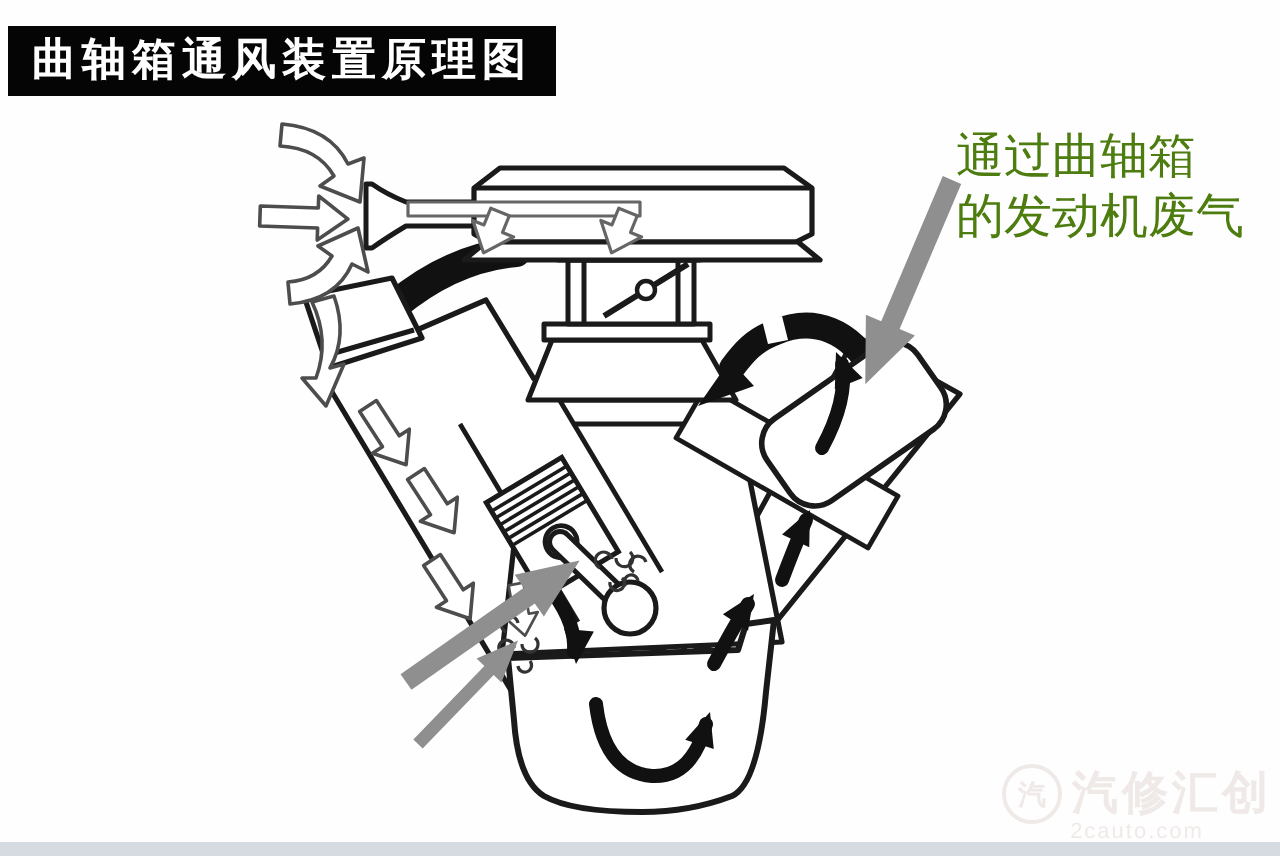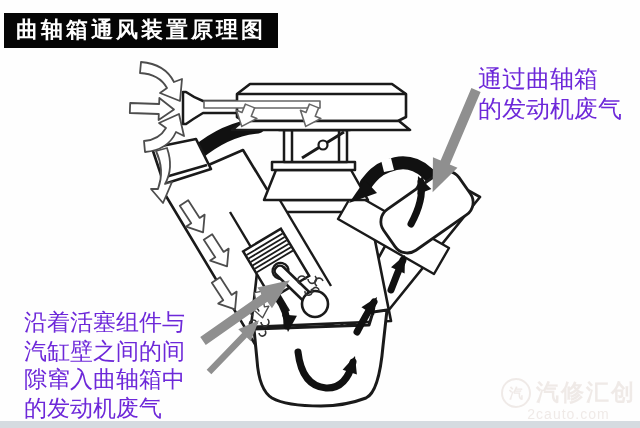--- a/index.html
+++ b/index.html
@@ -7,38 +7,38 @@
     position:relative;width:640px;height:428px;background:#fefefe;
     overflow:hidden;font-family:"Liberation Sans",sans-serif;
   }
   #diagram-svg{position:absolute;left:0;top:0;}
   .title-box{
     position:absolute;left:4px;top:13px;background:#050505;color:#ffffff;
     font-size:22px;font-weight:bold;letter-spacing:3px;padding:5px 12px 6px 12px;
     line-height:1.1;white-space:nowrap;
   }
   .callout{
-    position:absolute;color:#6d28d9;font-weight:500;white-space:nowrap;
+    position:absolute;color:#4d7c0f;font-weight:500;white-space:nowrap;
   }
   .callout-right{left:478px;top:64px;font-size:24px;line-height:30px;}
   .callout-left{left:24px;top:308px;font-size:23px;line-height:28.5px;}
   .bottom-strip{
     position:absolute;left:0;bottom:0;width:640px;height:7px;background:#d5dbe0;
   }
   .watermark{
     position:absolute;right:4px;bottom:6px;opacity:.55;color:#e4dad6;
     text-align:center;
   }
   .wm-row{display:flex;align-items:center;gap:5px;}
   .wm-badge{
     width:26px;height:26px;border:2px solid #e4dad6;border-radius:50%;
     font-size:14px;line-height:26px;text-align:center;font-weight:bold;
   }
   .wm-text{font-size:23px;font-weight:bold;letter-spacing:2px;}
-  .wm-sub{font-size:14px;letter-spacing:1px;margin-top:-2px;}
+  .wm-sub{font-size:11px;letter-spacing:1px;margin-top:-2px;}
 </style>
 </head>
 <body>
 
 <div id="stage">
 
   <svg id="diagram-svg" width="640" height="428" viewBox="0 0 640 428">
     <defs>
       <path id="fatArrow35" d="M0,-5 L21,-5 L21,-11 L35,0 L21,11 L21,5 L0,5 Z"></path>
       <path id="fatArrow44" d="M0,-5 L29,-5 L29,-11 L44,0 L29,11 L29,5 L0,5 Z"></path>
@@ -182,26 +182,20 @@
     </g>
   </svg>
 
   <div class="title-box">曲轴箱通风装置原理图</div>
 
   <div class="callout callout-right">
     <div>通过曲轴箱</div>
     <div>的发动机废气</div>
   </div>
 
-  <div class="callout callout-left">
-    <div>沿着活塞组件与</div>
-    <div>汽缸壁之间的间</div>
-    <div>隙窜入曲轴箱中</div>
-    <div>的发动机废气</div>
-  </div>
 
   <div class="watermark">
     <div class="wm-row">
       <span class="wm-badge">汽</span>
       <span class="wm-text">汽修汇创</span>
     </div>
     <div class="wm-sub">2cauto.com</div>
   </div>
 
   <div class="bottom-strip"></div>

